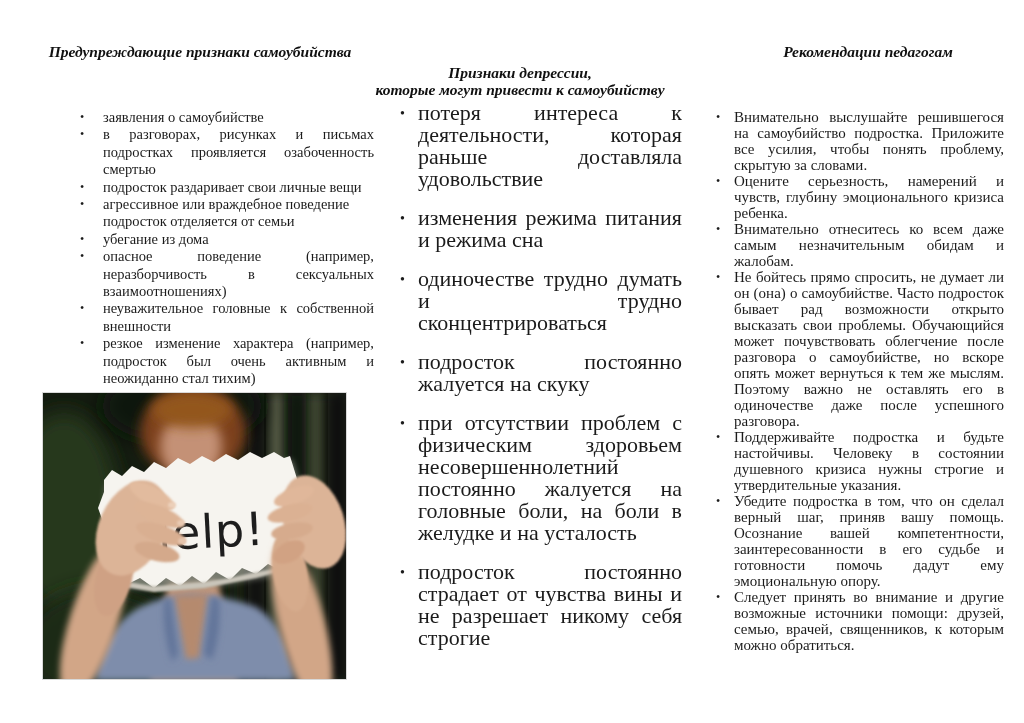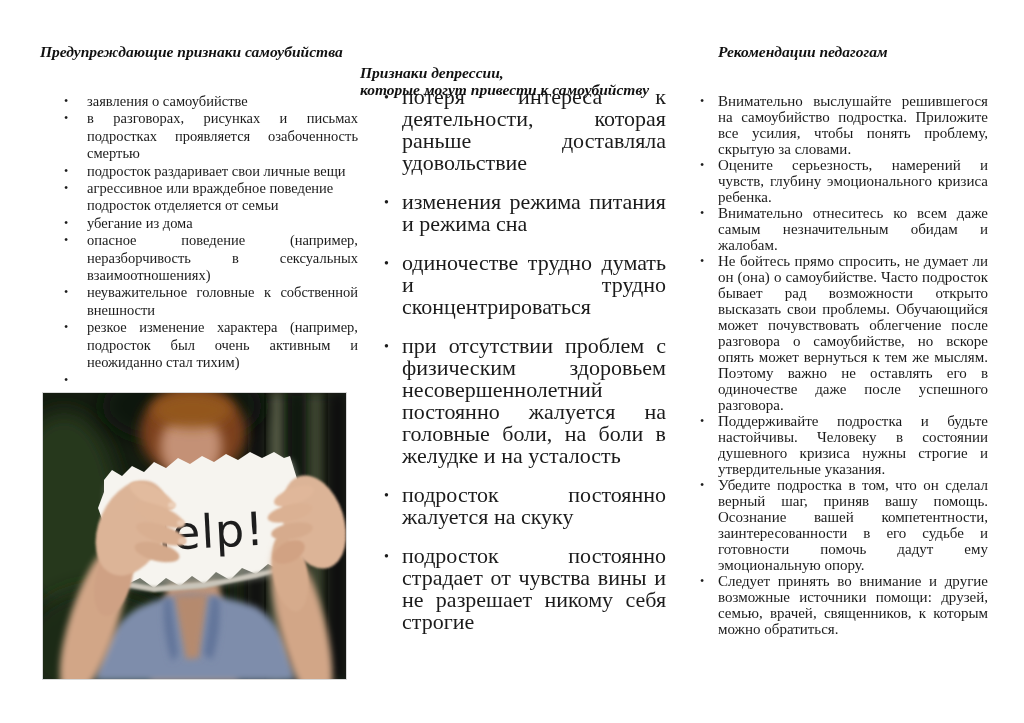--- a/index.html
+++ b/index.html
@@ -8,34 +8,34 @@
     position: relative;
     background: #ffffff;
     font-family: "Liberation Serif", serif;
     color: #1b1b1b;
     overflow: hidden;
   }
   .col-title {
     position: absolute;
     font-weight: bold;
     font-style: italic;
-    text-align: left;
+    text-align: center;
     font-size: 15.5px;
     line-height: 16.5px;
     color: #111111;
   }
   .title-1 { left: 40px;  top: 44px; width: 320px; }
   .title-2 { left: 360px; top: 44px; width: 320px; margin-top: 21px; }
   .title-3 { left: 718px; top: 44px; width: 300px; }
   .title-line { display: block; }
 
   ul.bullets {
     position: absolute;
     list-style: none;
-    margin: 0; padding: 0;
+    margin: 16px; padding: 0;
   }
   li.bullet-item {
     position: relative;
     text-align: justify;
     min-height: 1em;
   }
   li.bullet-item::before {
     content: "\2022";
     position: absolute;
     left: 2px; top: 0;
@@ -80,22 +80,22 @@
   </ul>
 
 <div class="col-title title-2">
   <span class="title-line">Признаки депрессии,</span>
   <span class="title-line">которые могут привести к самоубийству</span>
 </div>
 <ul class="bullets col2-list">
     <li class="bullet-item">потеря интереса к деятельности, которая раньше доставляла удовольствие</li>
     <li class="bullet-item">изменения режима питания и режима сна</li>
     <li class="bullet-item">одиночестве трудно думать и трудно сконцентрироваться</li>
+    <li class="bullet-item">подросток постоянно жалуется на скуку</li>
     <li class="bullet-item">при отсутствии проблем с физическим здоровьем несовершеннолетний постоянно жалуется на головные боли, на боли в желудке и на усталость</li>
-    <li class="bullet-item">подросток постоянно жалуется на скуку</li>
     <li class="bullet-item">подросток постоянно страдает от чувства вины и не разрешает никому себя строгие</li>
   </ul>
 
 <div class="col-title title-3">
   <span class="title-line">Рекомендации педагогам</span>
 </div>
 <ul class="bullets col3-list">
     <li class="bullet-item">Внимательно выслушайте решившегося на самоубийство подростка. Приложите все усилия, чтобы понять проблему, скрытую за словами.</li>
     <li class="bullet-item">Оцените серьезность, намерений и чувств, глубину эмоционального кризиса ребенка.</li>
     <li class="bullet-item">Внимательно отнеситесь ко всем даже самым незначительным обидам и жалобам.</li>

